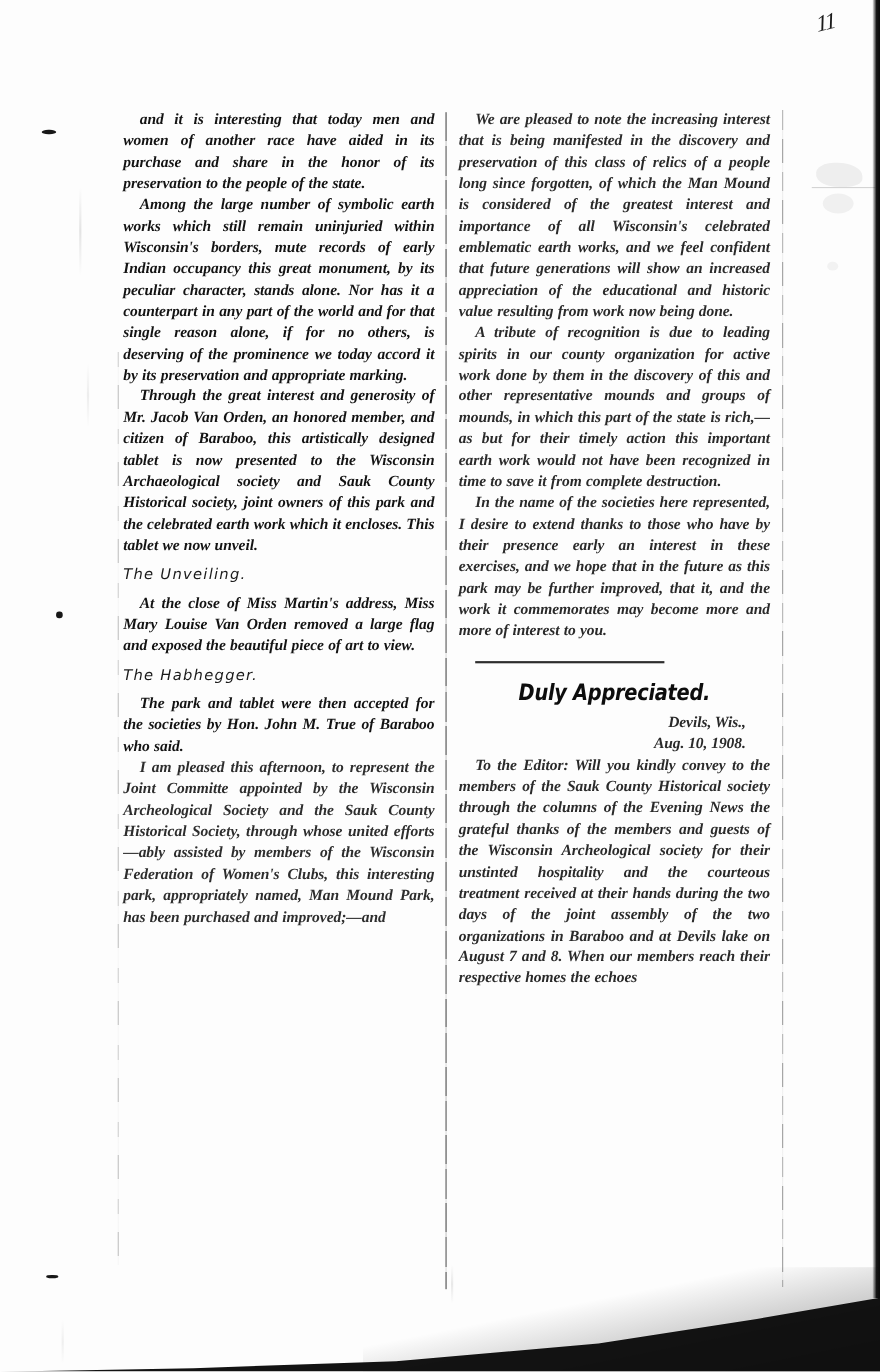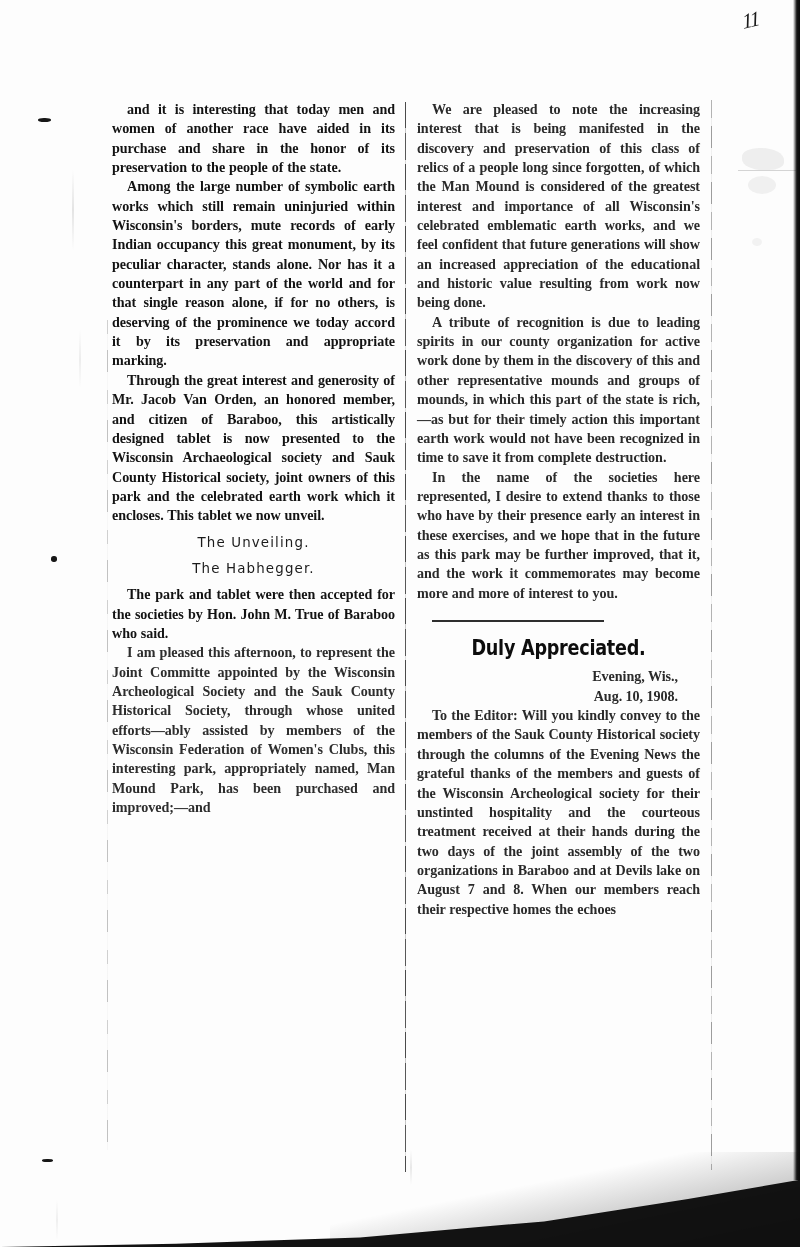--- a/index.html
+++ b/index.html
@@ -49,20 +49,21 @@
     left: 112px;
     width: 600px;
     height: 1075px;
   }
 
   .col {
     position: absolute;
     top: 0;
     width: 283px;
     color: #121212;
+    font-style: italic;
   }
   .col-left  { left: 0px; }
   .col-right { left: 305px; }
 
   
   .col-divider {
     position: absolute;
     top: 2px;
     left: 293px;
     width: 1px;
@@ -124,21 +125,21 @@
   .col-right .subhead {
     color: #2a2a2a;
     font-weight: 700;
   }
   .col-right .ink-light {
     color: #343434;
   }
 
   
   .subhead {
-    text-align: center;
+    text-align: left;
     font-size: 13.4px;
     line-height: 19.4px;
     font-weight: 400;
     letter-spacing: 1.15px;
     color: #1b1b1b;
     margin: 7px 0 7px 0;
     font-family: "DejaVu Sans", sans-serif;
   }
 
   
@@ -251,39 +252,40 @@
     <div class="clip-edge-left"></div>
 
     <div class="col col-left">
 
       <p class="body-par">and it is interesting that today men and women of another race have aided in its purchase and share in the honor of its preservation to the people of the state.</p>
       <p class="body-par">Among the large number of symbolic earth works which still remain uninjuried within Wisconsin's borders, mute records of early Indian occupancy this great monument, by its peculiar character, stands alone.   Nor has it a counterpart in any part of the world and for that single reason alone, if for no others, is deserving of the prominence we today accord it by its preservation and appropriate marking.</p>
       <p class="body-par">Through the great interest and generosity of Mr. Jacob Van Orden, an honored member, and citizen of Baraboo, this artistically designed tablet is now presented to the Wisconsin Archaeological society and Sauk County Historical society, joint owners of this park and the celebrated earth work which it encloses.  This tablet we now unveil.</p>
 
       <div class="subhead">The Unveiling.</div>
 
+      <p class="body-par">At the close of Miss Martin's address, Miss Mary Louise Van Orden removed a large flag and exposed the beautiful piece of art to view.</p>
 
       <div class="subhead">The Habhegger.</div>
 
       <p class="body-par">The park and tablet were then accepted for the societies by Hon. John M. True of Baraboo who said.</p>
       <p class="body-par ink-light" style="color:#2d2d2d;">I am pleased this afternoon, to represent the Joint Committe appointed by the Wisconsin Archeological Society and the Sauk County Historical Society, through whose united efforts—ably assisted by members of the Wisconsin Federation of Women's Clubs, this interesting park, appropriately named, Man Mound Park, has been purchased and improved;—and</p>
 
     </div>
 
     <div class="col col-right">
 
       <p class="body-par">We are pleased to note the increasing interest that is being manifested in the discovery and preservation of this class of relics of a people long since forgotten, of which the Man Mound is considered of the greatest interest and importance of all Wisconsin's celebrated emblematic earth works, and we feel confident that future generations will show an increased appreciation of the educational and historic value resulting from work now being done.</p>
       <p class="body-par">A tribute of recognition is due to leading spirits in our county organization for active work done by them in the discovery of this and other representative mounds and groups of mounds, in which this part of the state is rich,—as but for their timely action this important earth work would not have been recognized in time to save it from complete destruction.</p>
       <p class="body-par">In the name of the societies here represented, I desire to extend thanks to those who have by their presence early an interest in these exercises, and we hope that in the future as this park may be further improved, that it, and the work it commemorates may become more and more of interest to you.</p>
 
       <div class="section-rule"></div>
 
       <div class="section-head">Duly Appreciated.</div>
 
-      <div class="dateline">Evening, Wis.,</div>
+      <div class="dateline">Devils, Wis.,</div>
       <div class="dateline">Aug. 10, 1908.</div>
 
       <p class="body-par">To the Editor: Will you kindly convey to the members of the Sauk County Historical society through the columns of the Evening News the grateful thanks of the members and guests of the Wisconsin Archeological society for their unstinted hospitality and the courteous treatment received at their hands during the two days of the joint assembly of the two organizations in Baraboo and at Devils lake on August 7 and 8.   When our members reach their respective homes the echoes</p>
 
     </div>
   </div>
 
   <div class="scan-edge-right"></div>
   <div class="page-curl-soft"></div>
   <div class="page-curl"></div>

